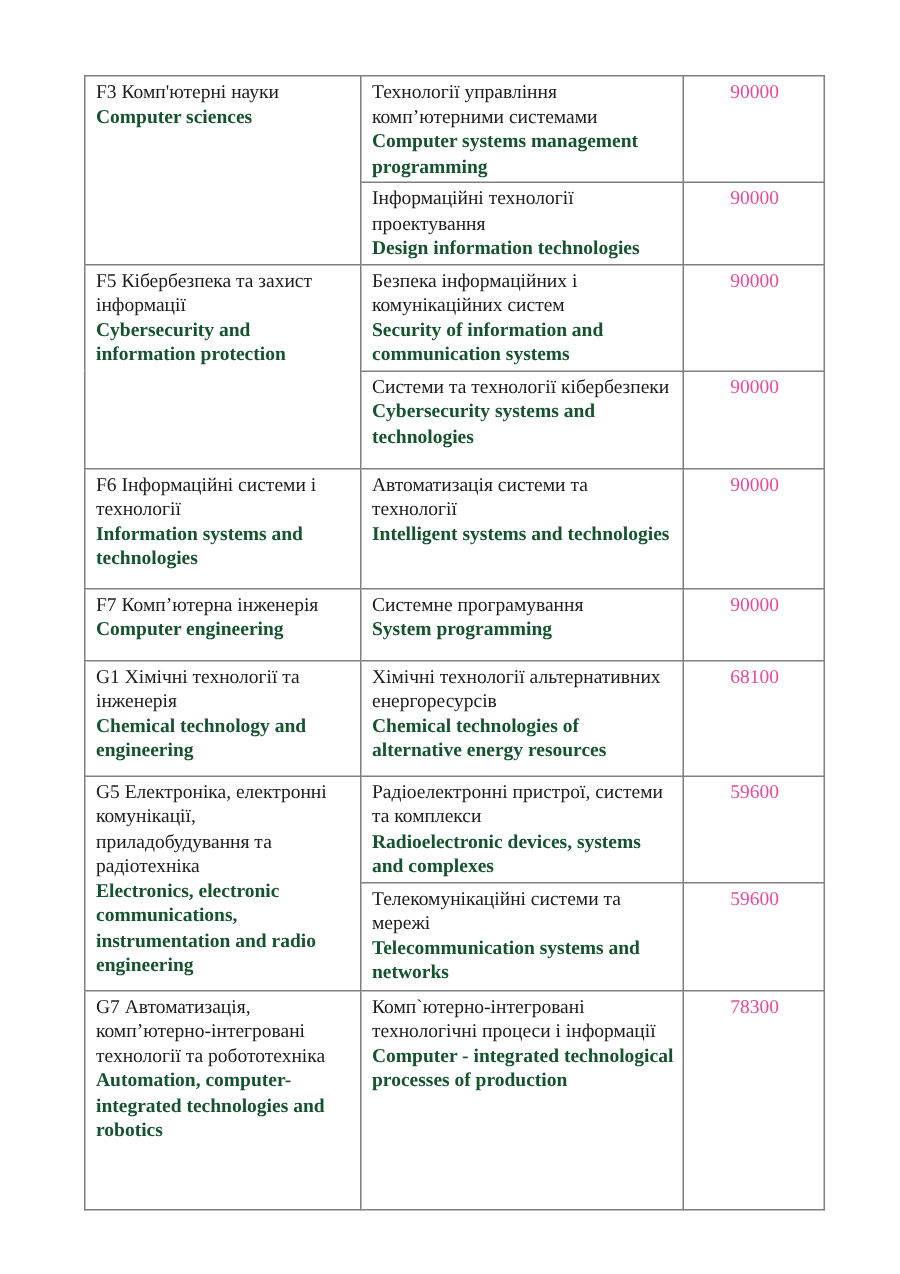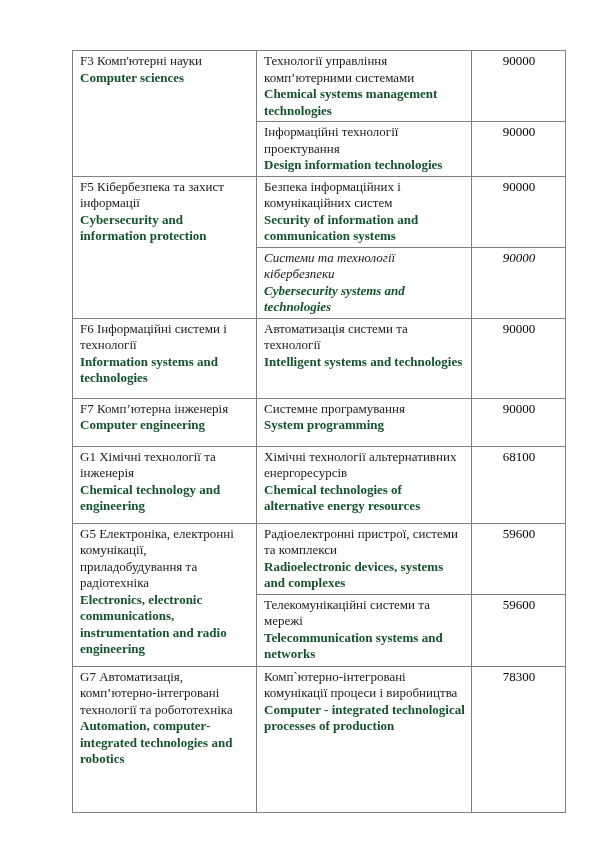--- a/index.html
+++ b/index.html
@@ -11,21 +11,21 @@
     position: relative;
     width: 600px;
     height: 849px;
     background: #ffffff;
     font-family: "Liberation Serif", "DejaVu Serif", serif;
     color: #1b1b1b;
     overflow: hidden;
   }
   table.programs {
     position: absolute;
-    left: 72px;
+    left: 56px;
     top: 50px;
     width: 493px;
     border-collapse: collapse;
     table-layout: fixed;
   }
   table.programs col.c1 { width: 184px; }
   table.programs col.c2 { width: 215px; }
   table.programs col.c3 { width: 94px;  }
   table.programs td {
     border: 1px solid #7f7f7f;
@@ -34,26 +34,26 @@
     font-size: 13px;
     line-height: 16.5px;
     overflow: hidden;
   }
   td.vmid { vertical-align: middle; }
   .uk { display: block; color: #1b1b1b; }
   .en { display: block; color: #14532d; font-weight: bold; }
   td.price {
     text-align: center;
     padding: 3px 2px 2px 2px;
-    color: #000000;
+    color: #ec4899;
   }
   tr.r1  { height: 67px; }
   tr.r2  { height: 46px; }
   tr.r3  { height: 67px; margin-top: 24px; }
-  tr.r4  { height: 65px; font-style: italic; }
+  tr.r4  { height: 65px; }
   tr.r5  { height: 80px; }
   tr.r6  { height: 48px; }
   tr.r7  { height: 77px; }
   tr.r8  { height: 65px; }
   tr.r9  { height: 72px; }
   tr.r10 { height: 146px; }
 </style>
 </head>
 <body>
 
@@ -66,21 +66,21 @@
     </colgroup>
     <tbody>
 
       <tr class="r1">
         <td rowspan="2" class="vmid">
           <span class="uk">F3 Комп'ютерні науки</span>
           <span class="en">Computer sciences</span>
         </td>
         <td>
           <span class="uk">Технології управління комп’ютерними системами</span>
-          <span class="en">Chemical systems management technologies</span>
+          <span class="en">Computer systems management programming</span>
         </td>
         <td class="price">90000</td>
       </tr>
       <tr class="r2">
         <td>
           <span class="uk">Інформаційні технології проектування</span>
           <span class="en">Design information technologies</span>
         </td>
         <td class="price">90000</td>
       </tr>
@@ -158,20 +158,20 @@
         </td>
         <td class="price">59600</td>
       </tr>
 
       <tr class="r10">
         <td class="vmid">
           <span class="uk">G7 Автоматизація, комп’ютерно-інтегровані технології та робототехніка</span>
           <span class="en">Automation, computer-integrated technologies and robotics</span>
         </td>
         <td>
-          <span class="uk">Комп`ютерно-інтегровані комунікації процеси і виробництва</span>
+          <span class="uk">Комп`ютерно-інтегровані технологічні процеси і інформації</span>
           <span class="en">Computer - integrated technological processes of production</span>
         </td>
         <td class="price">78300</td>
       </tr>
     </tbody>
   </table>
 </div>
 
 </body></html>

